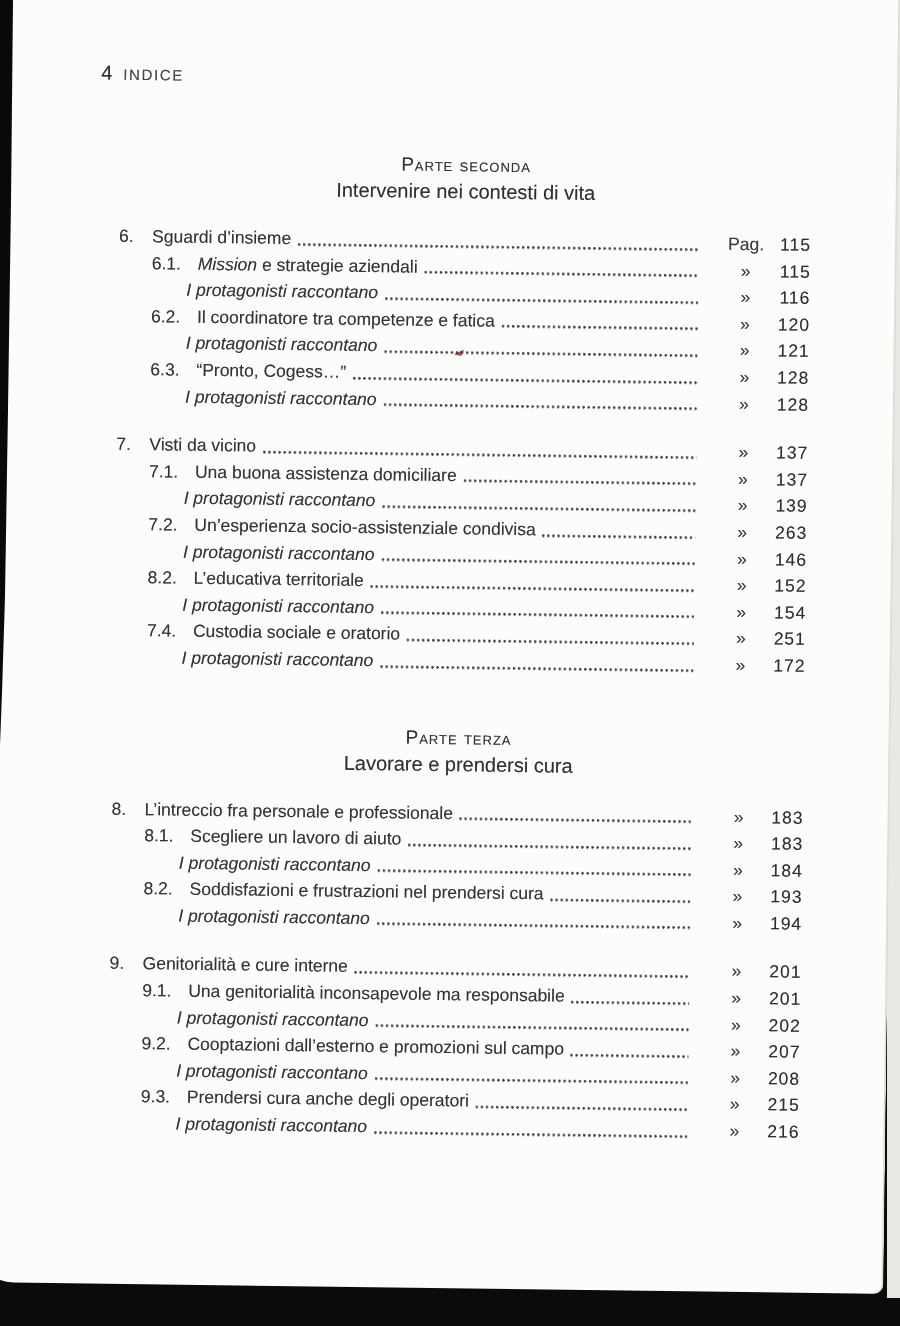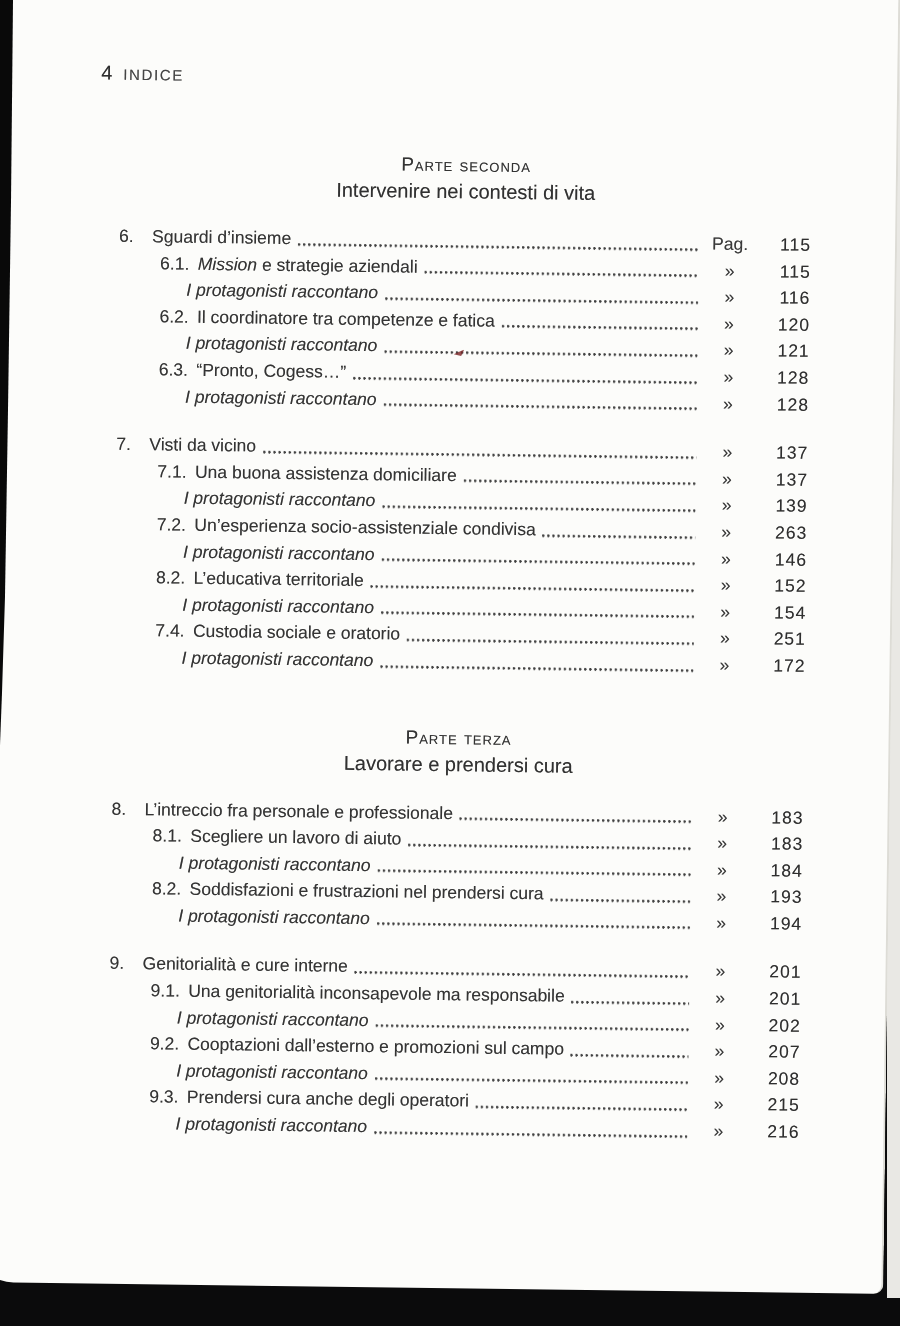--- a/index.html
+++ b/index.html
@@ -52,31 +52,31 @@
     line-height:26px;color:#333;
   }
   .part-title{font-size:20px;line-height:27px;color:#313131;}
   
   .group{margin-top:22px;}
   .part-1 .group:first-of-type{margin-top:25px;}
   .row{display:flex;align-items:baseline;line-height:26.6px;font-size:17.5px;}
   .row .num{flex:0 0 auto;}
   .lv1 .num{width:33px;}
   .lv2{margin-left:33px;}
-  .lv2 .num{width:46px;text-align:center;}
+  .lv2 .num{width:46px;}
   .lv3{margin-left:68px;}
   .title{white-space:nowrap;}
   .title.it, .title i{font-style:italic;}
   .leader{
     flex:1 1 auto;align-self:flex-end;height:5px;margin:0 8px 5px 6px;
     background-image:radial-gradient(circle at 2px 2.4px,#3f3f3f 1.05px,rgba(0,0,0,0) 1.5px);
     background-size:5.1px 5px;background-repeat:repeat-x;
   }
   .pagecol{flex:0 0 104px;display:flex;align-items:baseline;}
-  .mark{width:46px;margin-left:0;text-align:center;color:#3a3a3a;}
+  .mark{width:46px;margin-left:16px;text-align:center;color:#3a3a3a;}
   .pnum{flex:1;text-align:right;color:#2f2f2f;letter-spacing:1px;}
   
   .red-mark{
     position:absolute;left:466px;top:378px;width:11px;height:6px;
     background:#7b2326;opacity:.8;
     clip-path:polygon(0 55%,100% 0,65% 100%);
     transform:rotate(-8deg);
   }
   .shadow-soft{text-shadow:0 0 .4px rgba(50,50,50,.45);}
 </style>

